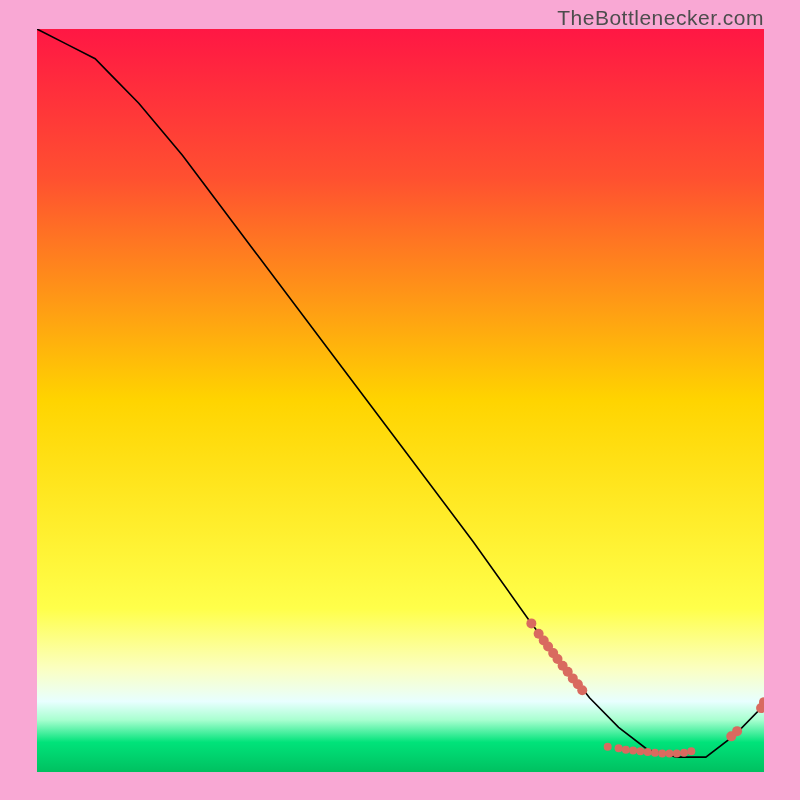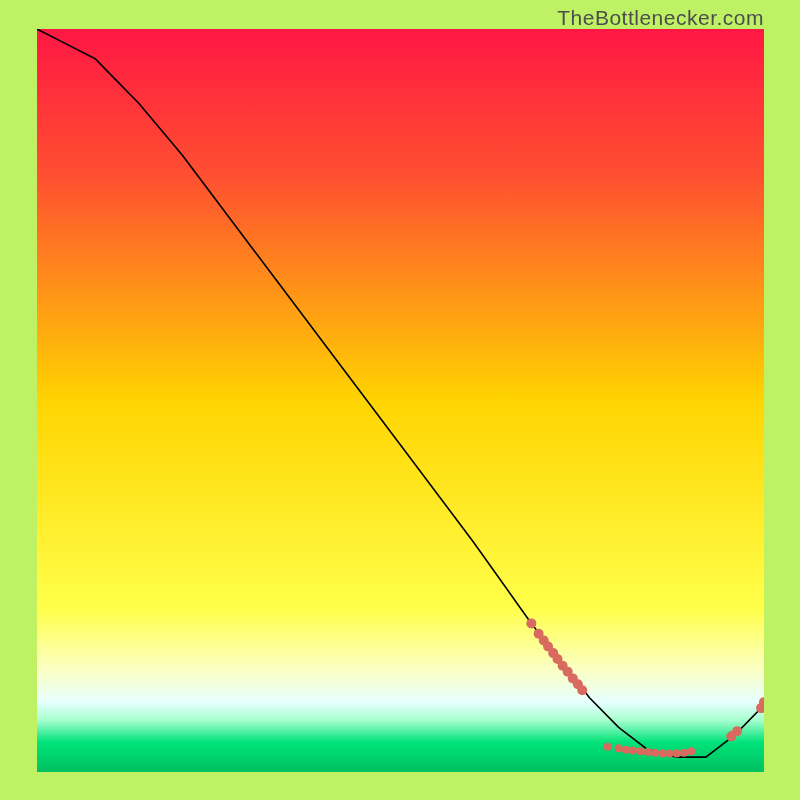--- a/index.html
+++ b/index.html
@@ -9,21 +9,21 @@
     height: 800px;
     background: #000;
     overflow: hidden;
   }
   .frame {
     position: absolute;
     left: 0;
     top: 0;
     width: 800px;
     height: 800px;
-    background: #bef264;
+    background: #f9a8d4;
   }
   .plot {
     position: absolute;
     left: 37px;
     top: 29px;
     width: 727px;
     height: 743px;
     overflow: hidden;
   }
   .watermark {

